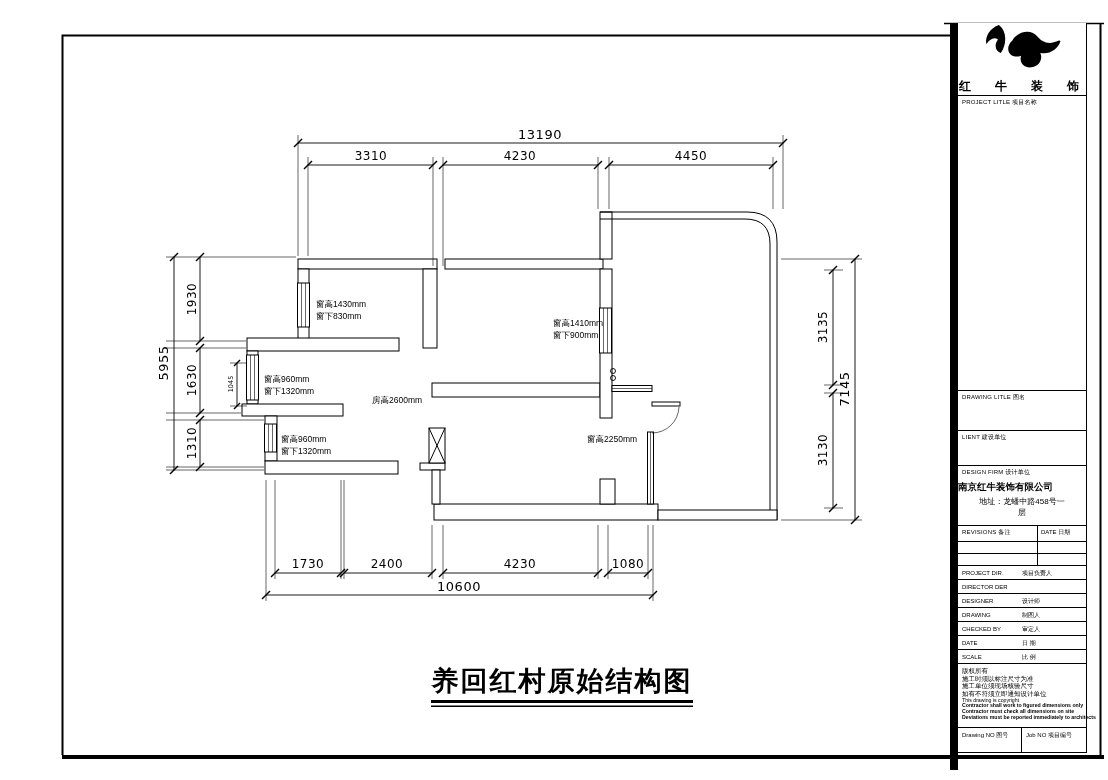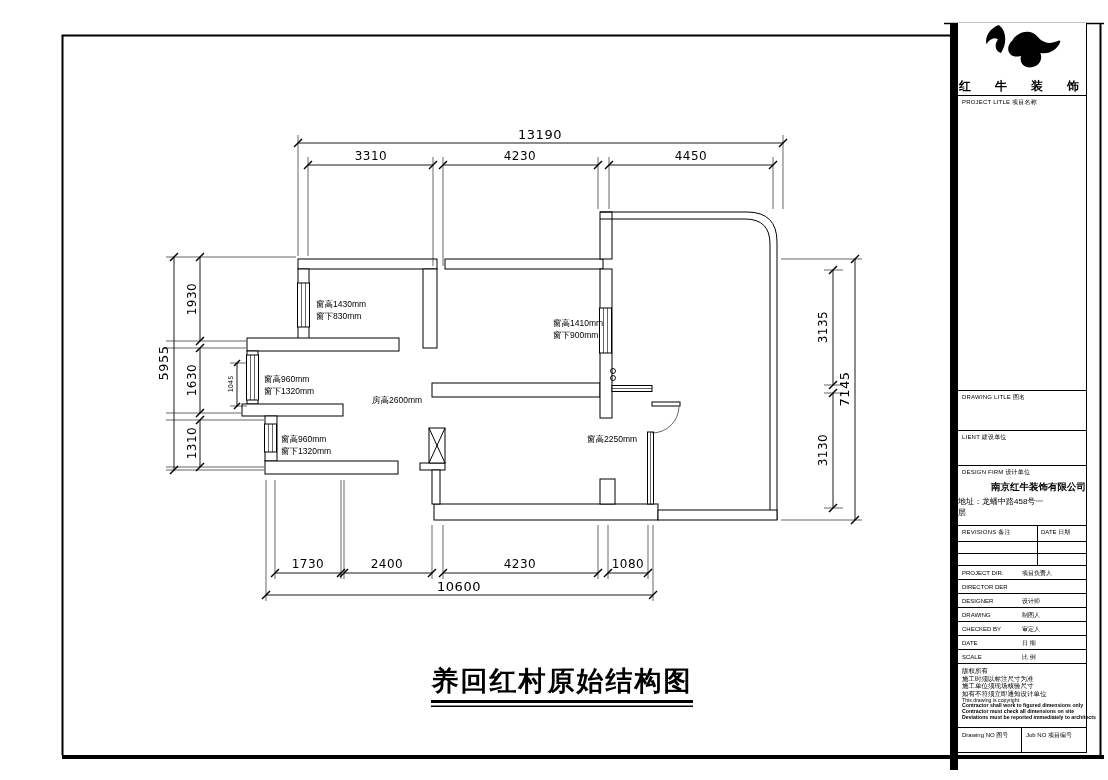--- a/index.html
+++ b/index.html
@@ -17,22 +17,22 @@
   .ann{font-family:"Liberation Sans",sans-serif;font-size:8.5px;}
   .ptitle{font-family:"Liberation Sans",sans-serif;font-size:27px;font-weight:bold;letter-spacing:2px;}
   
   .tb{position:absolute;left:958px;top:23px;width:128px;height:730px;
       border-right:1px solid #000;background:#fff;}
   .tb-bar{position:absolute;left:950px;top:23px;width:8px;height:747px;background:#000;}
   .tb-sec{position:absolute;left:0;width:128px;border-top:1px solid #000;box-sizing:border-box;}
   .tb-head{font-size:6px;padding:2px 0 0 4px;letter-spacing:0.2px;white-space:nowrap;}
   .brand{position:absolute;left:0;top:55px;width:138px;font-size:12px;font-weight:bold;
          letter-spacing:24px;white-space:nowrap;padding-left:1px;}
-  .firm-name{font-size:9.5px;font-weight:bold;text-align:right;margin-top:4px;white-space:nowrap;}
-  .firm-addr{font-size:8px;margin-top:2px;}
+  .firm-name{font-size:9.5px;font-weight:bold;text-align:left;margin-top:4px;white-space:nowrap;}
+  .firm-addr{font-size:8px;text-align:center;margin-top:2px;}
   .rev-vline{position:absolute;left:79px;top:0;width:1px;height:100%;background:#000;}
   .rev-hline{position:absolute;left:0;width:100%;height:1px;background:#000;}
   .rev-date{position:absolute;left:83px;top:2px;font-size:6px;white-space:nowrap;}
   .prow{height:14px;line-height:14px;border-bottom:1px solid #000;position:relative;box-sizing:border-box;}
   .prow .lab{position:absolute;left:4px;font-size:6px;}
   .prow .val{position:absolute;left:64px;font-size:6px;}
   .notes{padding:3px 0 0 4px;}
   .notes .cn{font-size:6.5px;line-height:7.6px;white-space:nowrap;}
   .notes .en{font-size:5.2px;line-height:6px;white-space:nowrap;}
   .notes .enb{font-size:5.2px;line-height:5.8px;font-weight:bold;white-space:nowrap;}

